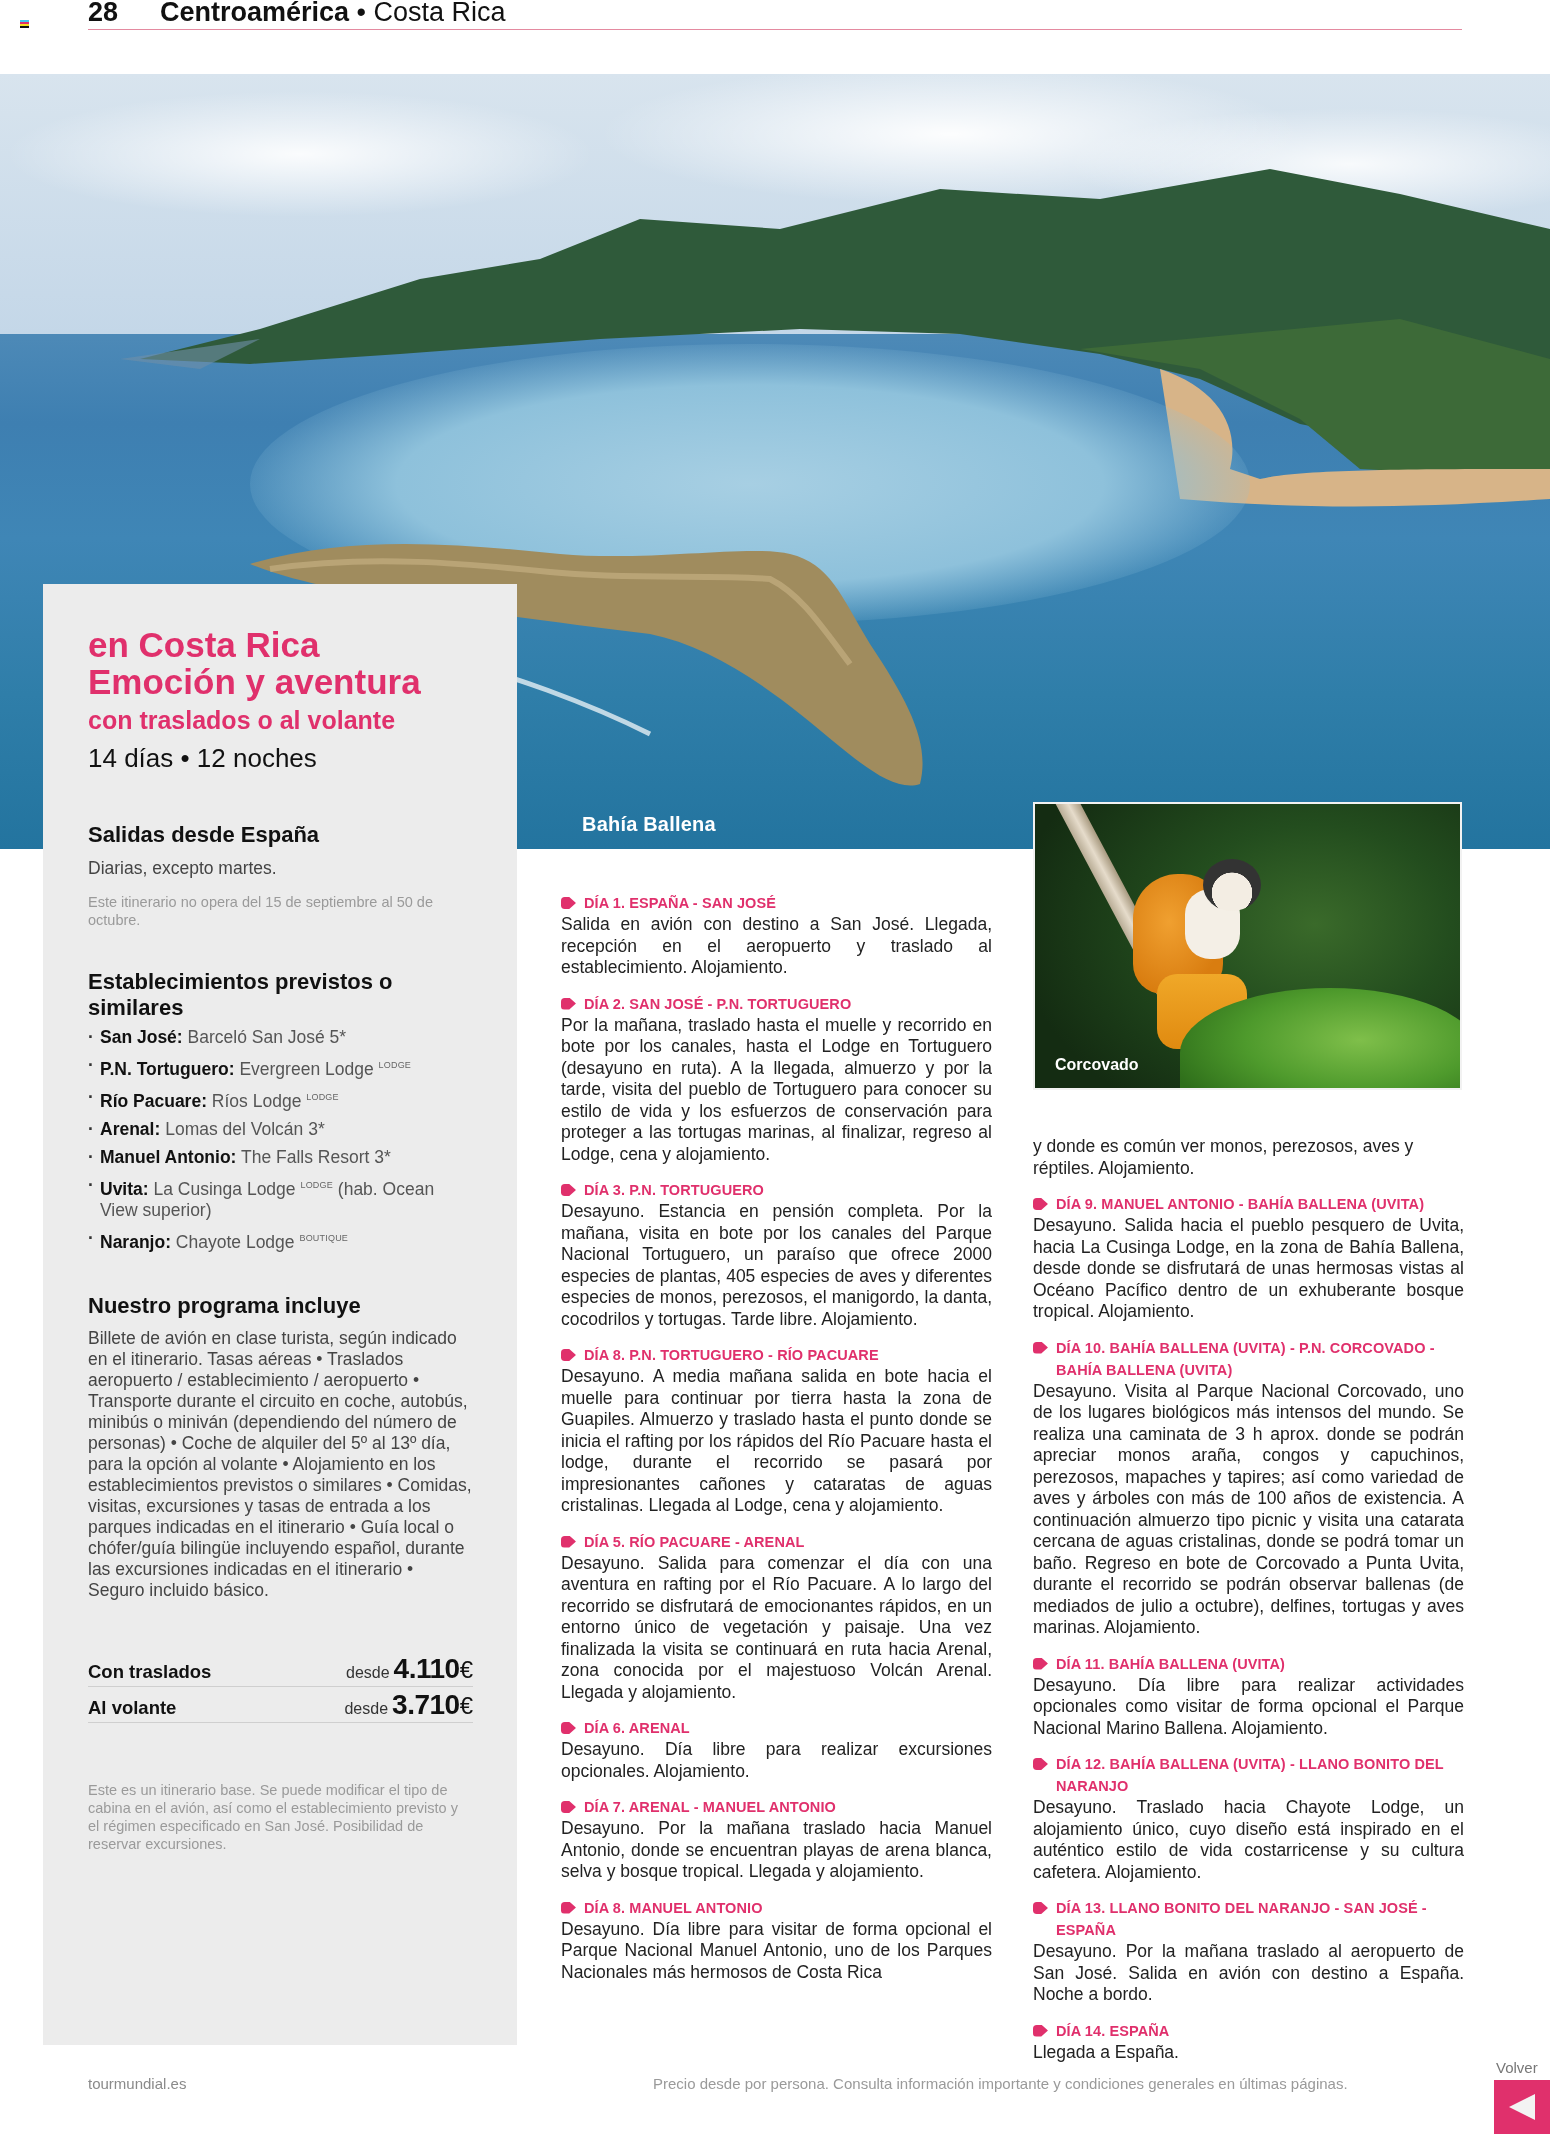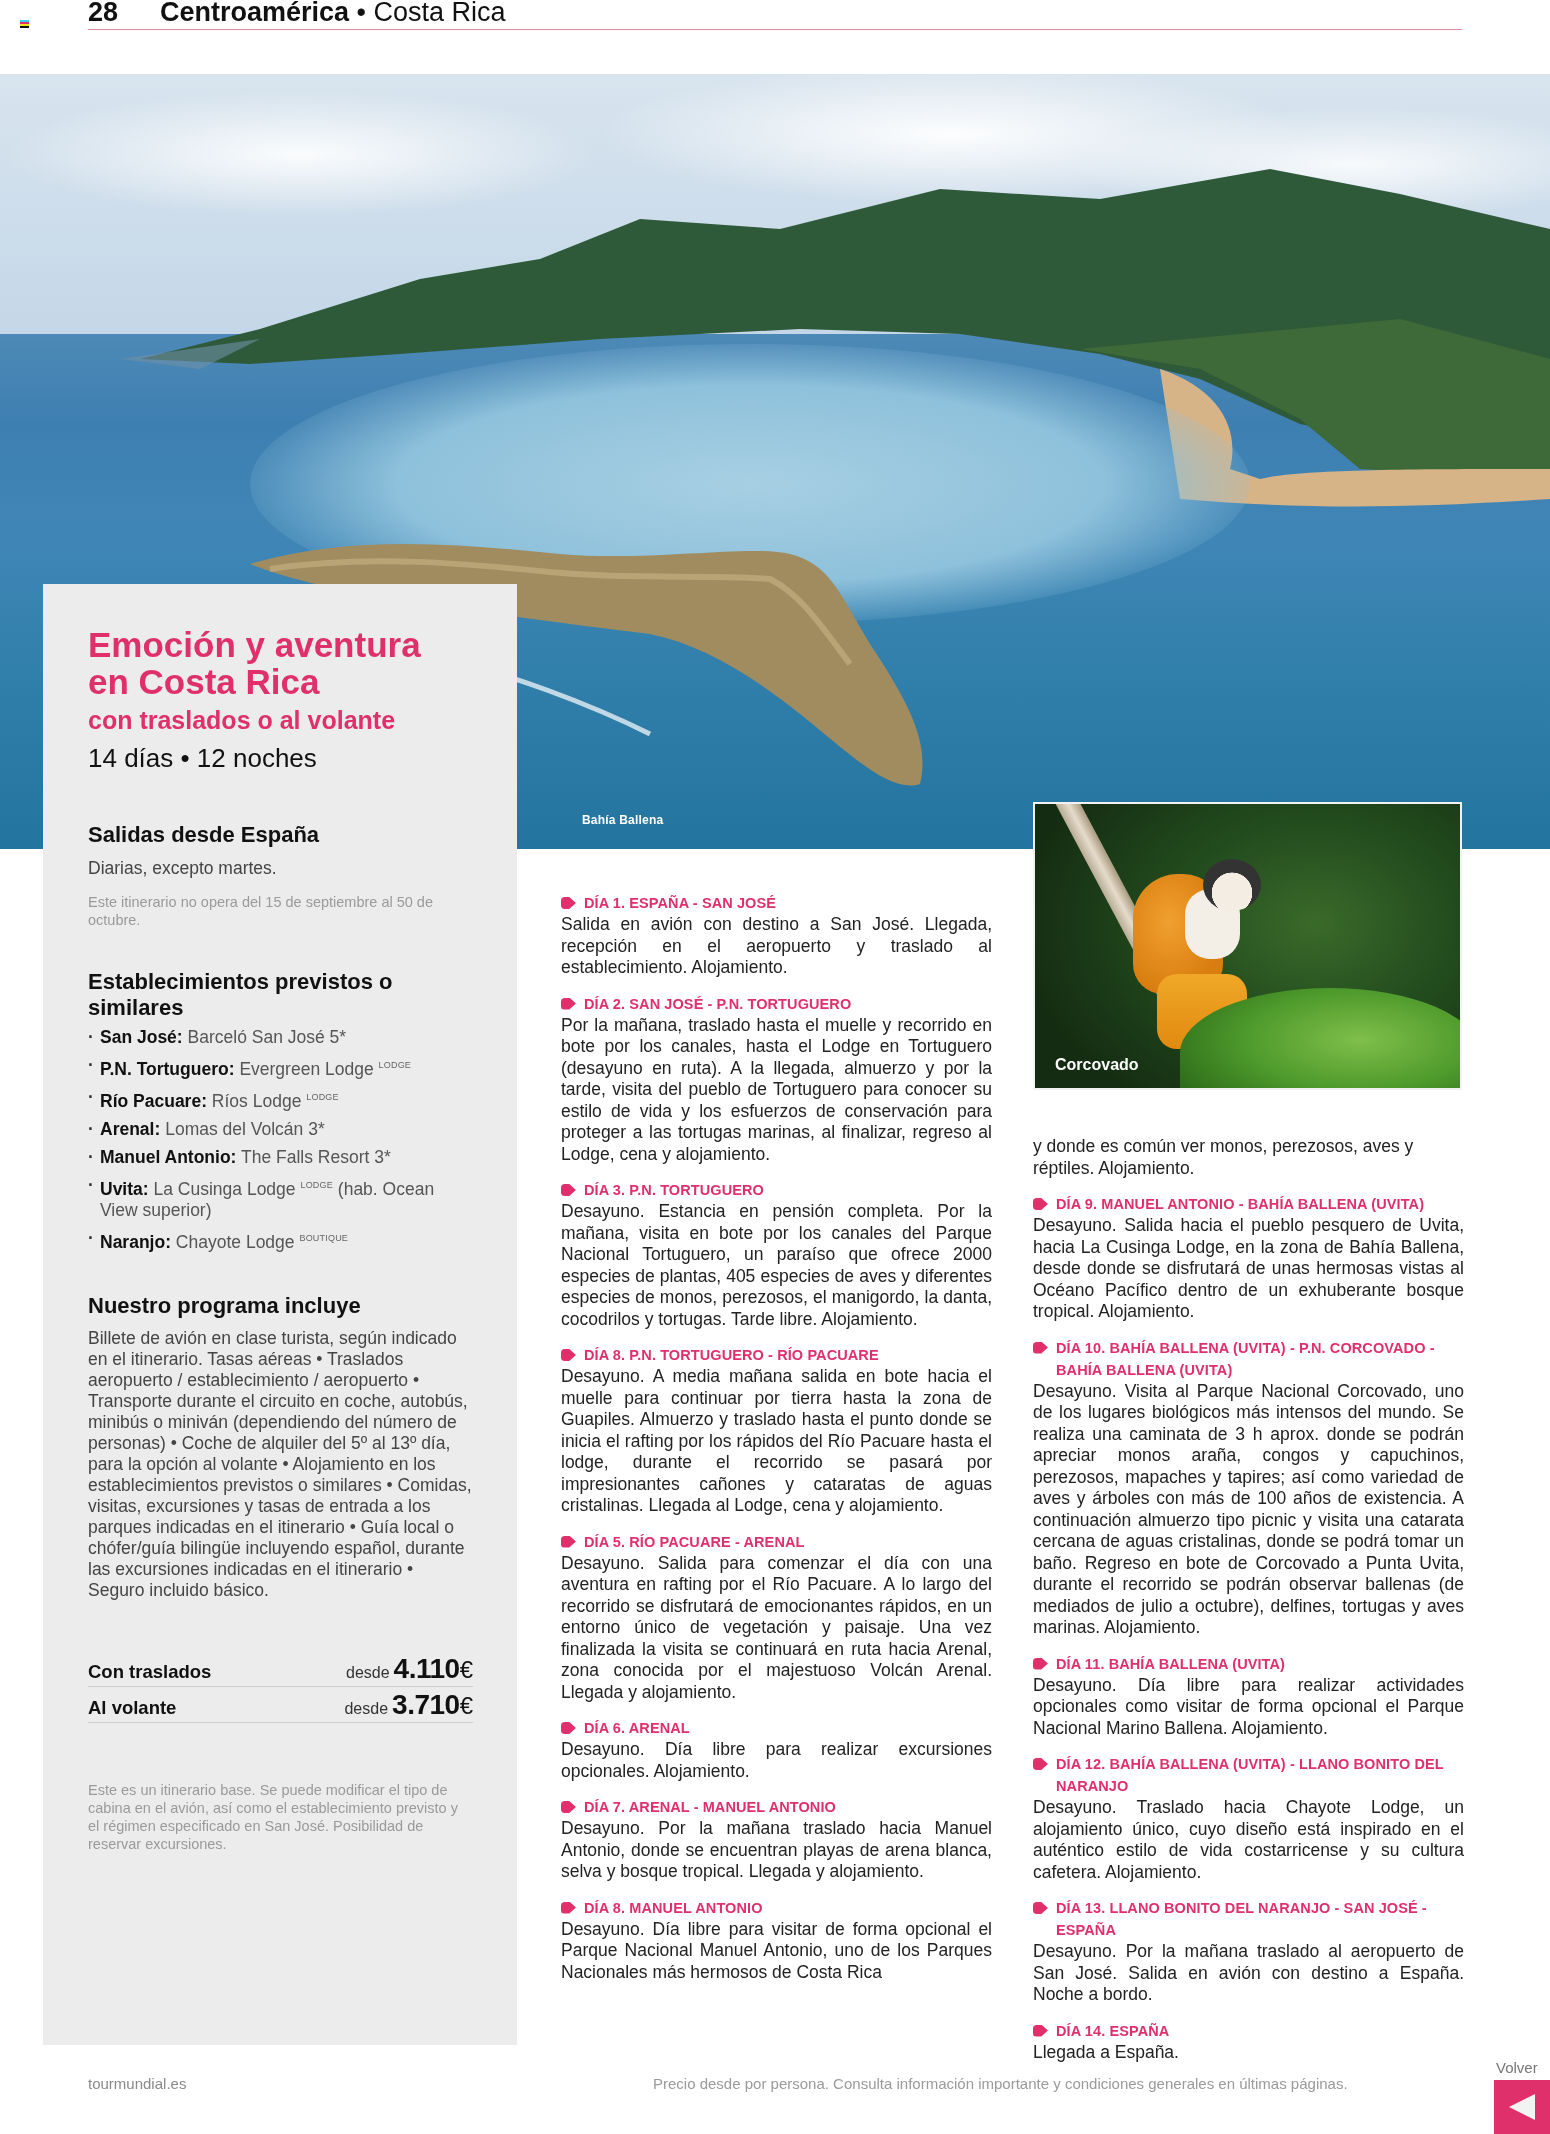--- a/index.html
+++ b/index.html
@@ -20,21 +20,21 @@
   .hero .clouds { position: absolute; left: 0; top: 0; width: 100%; height: 260px;
     background: radial-gradient(ellipse 420px 90px at 300px 80px, rgba(255,255,255,0.9), rgba(255,255,255,0) 70%),
                 radial-gradient(ellipse 500px 100px at 950px 60px, rgba(255,255,255,0.95), rgba(255,255,255,0) 70%),
                 radial-gradient(ellipse 400px 80px at 1350px 90px, rgba(255,255,255,0.85), rgba(255,255,255,0) 70%),
                 linear-gradient(180deg, #d8e4ee, #c4d7e8); }
   .hero .mountains { position: absolute; left: 0; top: 95px; width: 100%; height: 380px; }
   .hero .sea-light { position: absolute; left: 250px; top: 270px; width: 1000px; height: 280px; border-radius: 50%;
     background: radial-gradient(ellipse at center, #a7cfe3 0%, #8ec1db 50%, rgba(120,180,215,0) 75%); }
   .hero .reef { position: absolute; }
   .hero .reef svg { display: block; }
-  .hero-caption { position: absolute; left: 582px; top: 813px; color: #ffffff; font-size: 12px; font-weight: bold; letter-spacing: 0.2px; }
+  .hero-caption { position: absolute; left: 582px; top: 813px; color: #ffffff; font-size: 20px; font-weight: bold; letter-spacing: 0.2px; }
 
   
   .info-panel { position: absolute; left: 43px; top: 584px; width: 474px; height: 1461px; background: #ececec; padding: 42px 44px 0 45px; }
   .trip-title { color: #e0306c; font-size: 35px; line-height: 37px; font-weight: bold; }
   .trip-subtitle { color: #e0306c; font-size: 25px; font-weight: bold; margin-top: 6px; }
   .trip-duration { font-size: 26px; color: #111; margin-top: 8px; }
   .block-heading { font-size: 22px; font-weight: bold; color: #111; }
   .block-text { font-size: 17.5px; color: #444; line-height: 21px; }
   .note-text { font-size: 14.5px; color: #9a9a9a; line-height: 18px; }
   .departures { margin-top: 48px; }
@@ -114,22 +114,22 @@
       <path d="M20 80 C120 50 230 60 330 70 C420 78 520 60 560 70 C600 80 610 110 640 160 C680 220 700 260 690 300 C660 310 620 270 570 230 C520 190 470 160 420 150 C340 140 260 130 200 120 C130 110 70 100 20 80 Z" fill="#a08c5e"></path>
       <path d="M40 85 C140 70 240 80 320 88 C400 96 480 90 540 95 C570 110 590 140 620 180" stroke="#c9b487" stroke-width="6" fill="none" opacity="0.6"></path>
       <path d="M0 120 C60 140 120 150 200 170 C280 190 360 220 420 250" stroke="#ffffff" stroke-width="5" fill="none" opacity="0.7"></path>
     </svg>
   </div>
   <span class="hero-caption" style="top:739px;">Bahía Ballena</span>
 </div>
 
 <div class="info-panel">
   <div class="trip-title">
+    <div>en Costa Rica</div>
     <div>Emoción y aventura</div>
-    <div>en Costa Rica</div>
   </div>
   <div class="trip-subtitle">con traslados o al volante</div>
   <div class="trip-duration">14 días • 12 noches</div>
 
   <div class="departures">
     <div class="block-heading">Salidas desde España</div>
     <div class="block-text">Diarias, excepto martes.</div>
     <div class="note-text">Este itinerario no opera del 15 de septiembre al 50 de octubre.</div>
   </div>
 

